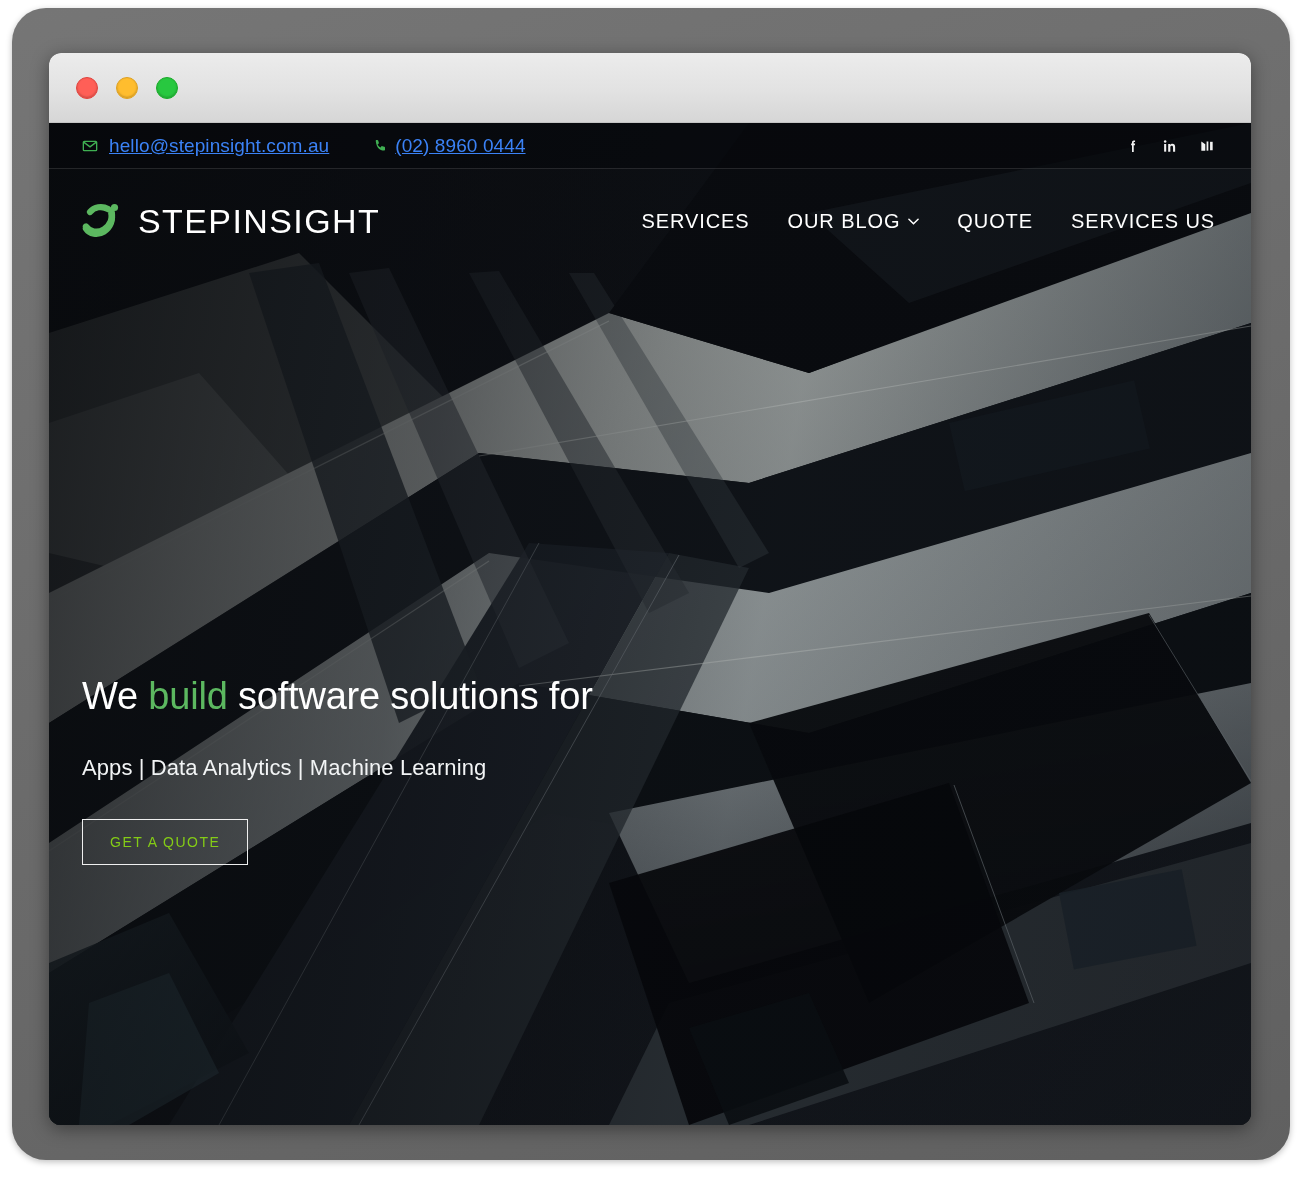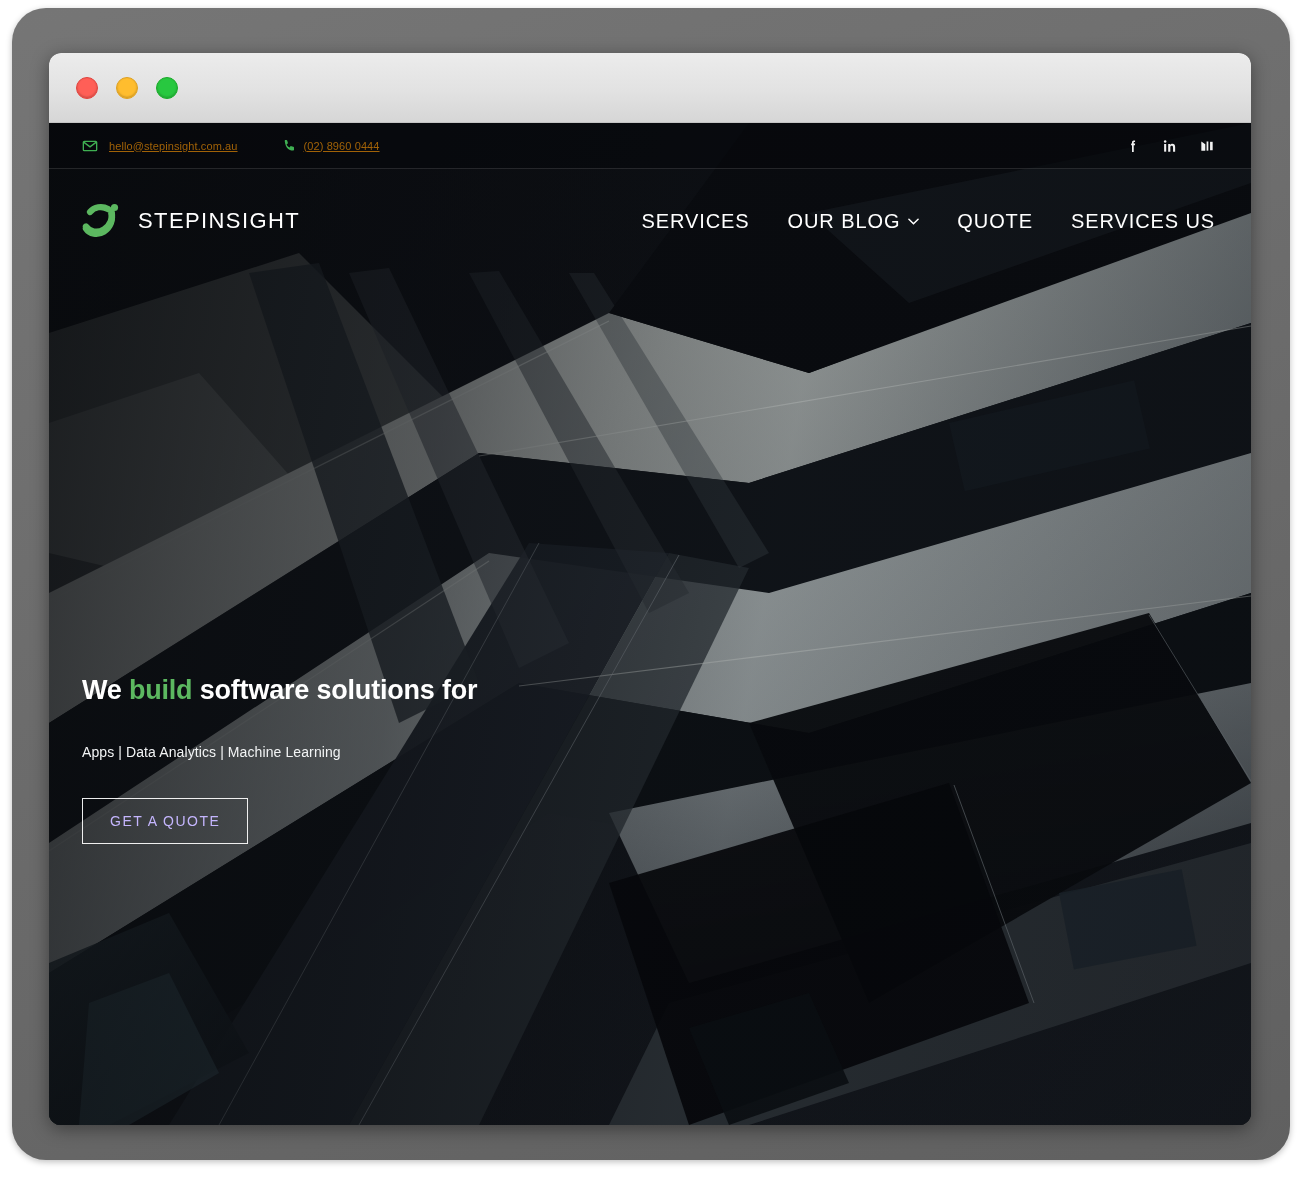--- a/index.html
+++ b/index.html
@@ -69,65 +69,65 @@
 
   
   #topbar {
     position: relative; z-index: 5;
     height: 46px;
     display: flex; align-items: center;
     padding: 0 36px 0 33px;
     border-bottom: 1px solid rgba(255,255,255,0.12);
     background: rgba(6,8,11,0.55);
   }
-  .contact-item { display:flex; align-items:center; gap:11px; color:#a16207;
-                  font-size:11px; letter-spacing:0.1px; }
+  .contact-item { display:flex; align-items:center; gap:11px; color:#3b82f6;
+                  font-size:19px; letter-spacing:0.1px; }
   #topbar-phone { margin-left: 44px; gap: 6px; }
   .ic { width:16px; height:16px; flex:0 0 auto; display:block; }
   #topbar-social { margin-left:auto; display:flex; align-items:center; gap:21px; }
   .social-ic { width:16px; height:16px; display:block; fill:#ffffff; opacity:.95; }
 
   
   #navbar {
     position: relative; z-index: 5;
     height: 104px;
     display:flex; align-items:center;
     padding: 0 36px 0 33px;
   }
   #brand { display:flex; align-items:center; gap:16px; text-decoration:none; }
-  #brand-name { color:#fff; font-size:22px; letter-spacing:1.4px; font-weight:400; }
+  #brand-name { color:#fff; font-size:34px; letter-spacing:1.4px; font-weight:400; }
   #nav-links { margin-left:auto; display:flex; align-items:center; gap:0; }
   .nav-link {
     color:#fff; font-size:20px; letter-spacing:0.9px;
     text-decoration:none; padding:10px 19px; display:flex; align-items:center; gap:8px;
     white-space:nowrap;
   }
   .nav-link:last-child{ padding-right:0; }
   .chev { width:11px; height:7px; display:block; }
 
   
   #hero-copy {
     position:absolute; z-index:5;
     left: 33px; top: 554px;
     width: 700px;
   }
   #hero-title {
-    font-size: 27px; line-height: 1.03; font-weight: 700;
+    font-size: 38px; line-height: 1.03; font-weight: 400;
     color:#ffffff; letter-spacing:-0.2px;
   }
   .accent { color:#5cb860; }
   #hero-subtitle {
     margin-top: 39px;
-    font-size: 14px; color:#f2f4f5; font-weight:400; letter-spacing:0.1px;
+    font-size: 22px; color:#f2f4f5; font-weight:400; letter-spacing:0.1px;
   }
   #cta-quote {
     display:inline-block; margin-top: 38px;
     padding: 14px 27px;
     border: 1px solid rgba(255,255,255,0.92);
-    background: transparent; color:#c4b5fd;
+    background: transparent; color:#84cc16;
     font-size:14px; letter-spacing:1.5px;
     font-family:"Liberation Sans", sans-serif;
     cursor:pointer;
   }
 </style>
 </head>
 <body>
 
 <div id="device-bezel"></div>
 

